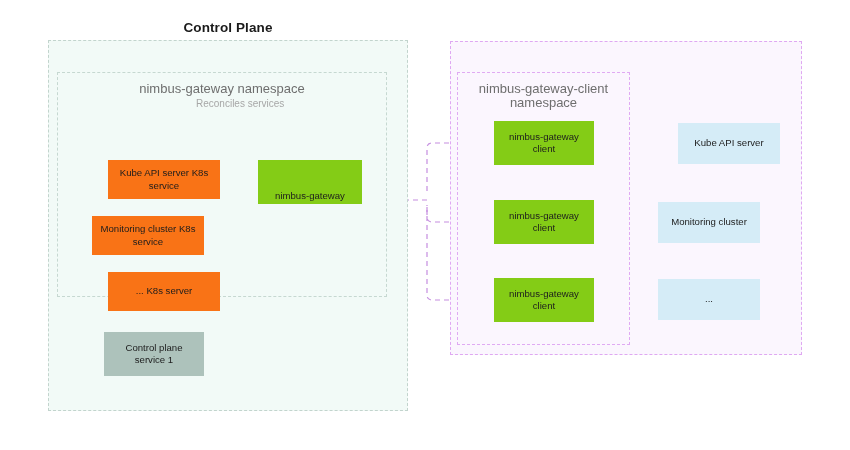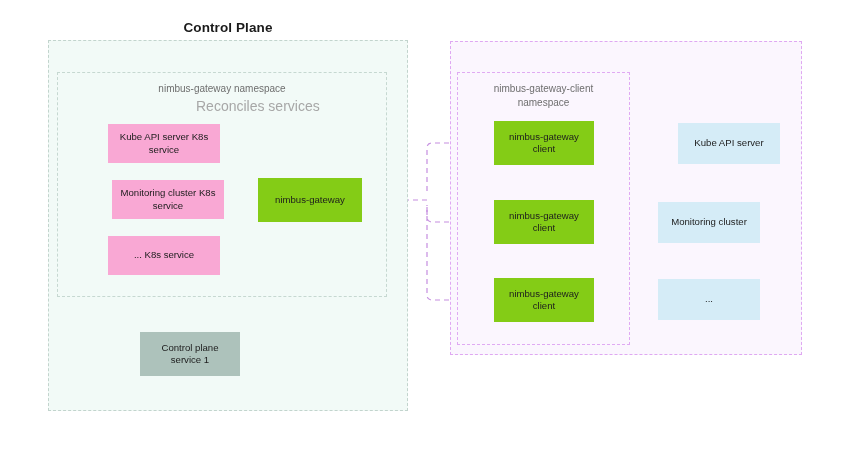--- a/index.html
+++ b/index.html
@@ -47,44 +47,44 @@
     background: transparent;
   }
   .ns-byoc {
     border: 1.3px dashed #e0aaf3;
     background: transparent;
   }
   .ns-label {
     position: absolute;
     width: 100%;
     text-align: center;
-    font-size: 10px;
+    font-size: 13px;
     color: #6e6e6e;
     line-height: 14px;
   }
 
   
   .node {
     display: flex;
     align-items: center;
     justify-content: center;
     text-align: center;
     font-size: 9.6px;
     line-height: 12.5px;
     color: #1d1d1d;
     padding: 2px 6px;
   }
-  .node-green   { background: #f9a8d4; }
+  .node-green   { background: #f97316; margin-top: 36px; }
   .node-purple  { background: #84cc16; }
   .node-blue    { background: #d5ecf7; }
-  .node-gray    { background: #adc2bb; margin-left: 36px; }
+  .node-gray    { background: #adc2bb; }
 
   
   .edge-label {
-    font-size: 14px;
+    font-size: 10px;
     color: #a7a7a7;
     white-space: nowrap;
     text-align: right;
   }
 
   svg.layer {
     position: absolute;
     left: 0; top: 0;
     width: 850px;
     height: 450px;
@@ -144,28 +144,28 @@
 
   <div class="abs ns-cp" style="left:57px; top:72px; width:330px; height:225px;">
     <div class="ns-label" style="top:9px;">nimbus-gateway namespace</div>
   </div>
 
   <div class="abs edge-label" style="left:196px; top:98px;">Reconciles services</div>
 
   <div class="abs node node-green" style="left:108px; top:124px; width:112px; height:39px;">
     <span>Kube API server K8s service</span>
   </div>
-  <div class="abs node node-green" style="left:112px; top:180px; width:112px; height:39px;">
+  <div class="abs node node-green" style="left:92px; top:180px; width:112px; height:39px;">
     <span>Monitoring cluster K8s service</span>
   </div>
   <div class="abs node node-green" style="left:108px; top:236px; width:112px; height:39px;">
-    <span>... K8s service</span>
+    <span>... K8s server</span>
   </div>
 
-  <div class="abs node node-purple" style="left:258px; top:178px; width:104px; height:44px;">
+  <div class="abs node node-purple" style="left:258px; top:160px; width:104px; height:44px;align-items:flex-end;">
     <span>nimbus-gateway</span>
   </div>
 
   <div class="abs node node-gray" style="left:104px; top:332px; width:100px; height:44px;">
     <span>Control plane service 1</span>
   </div>
 
 
   <div class="abs outer-byoc" style="left:450px; top:41px; width:352px; height:314px;"></div>
 

